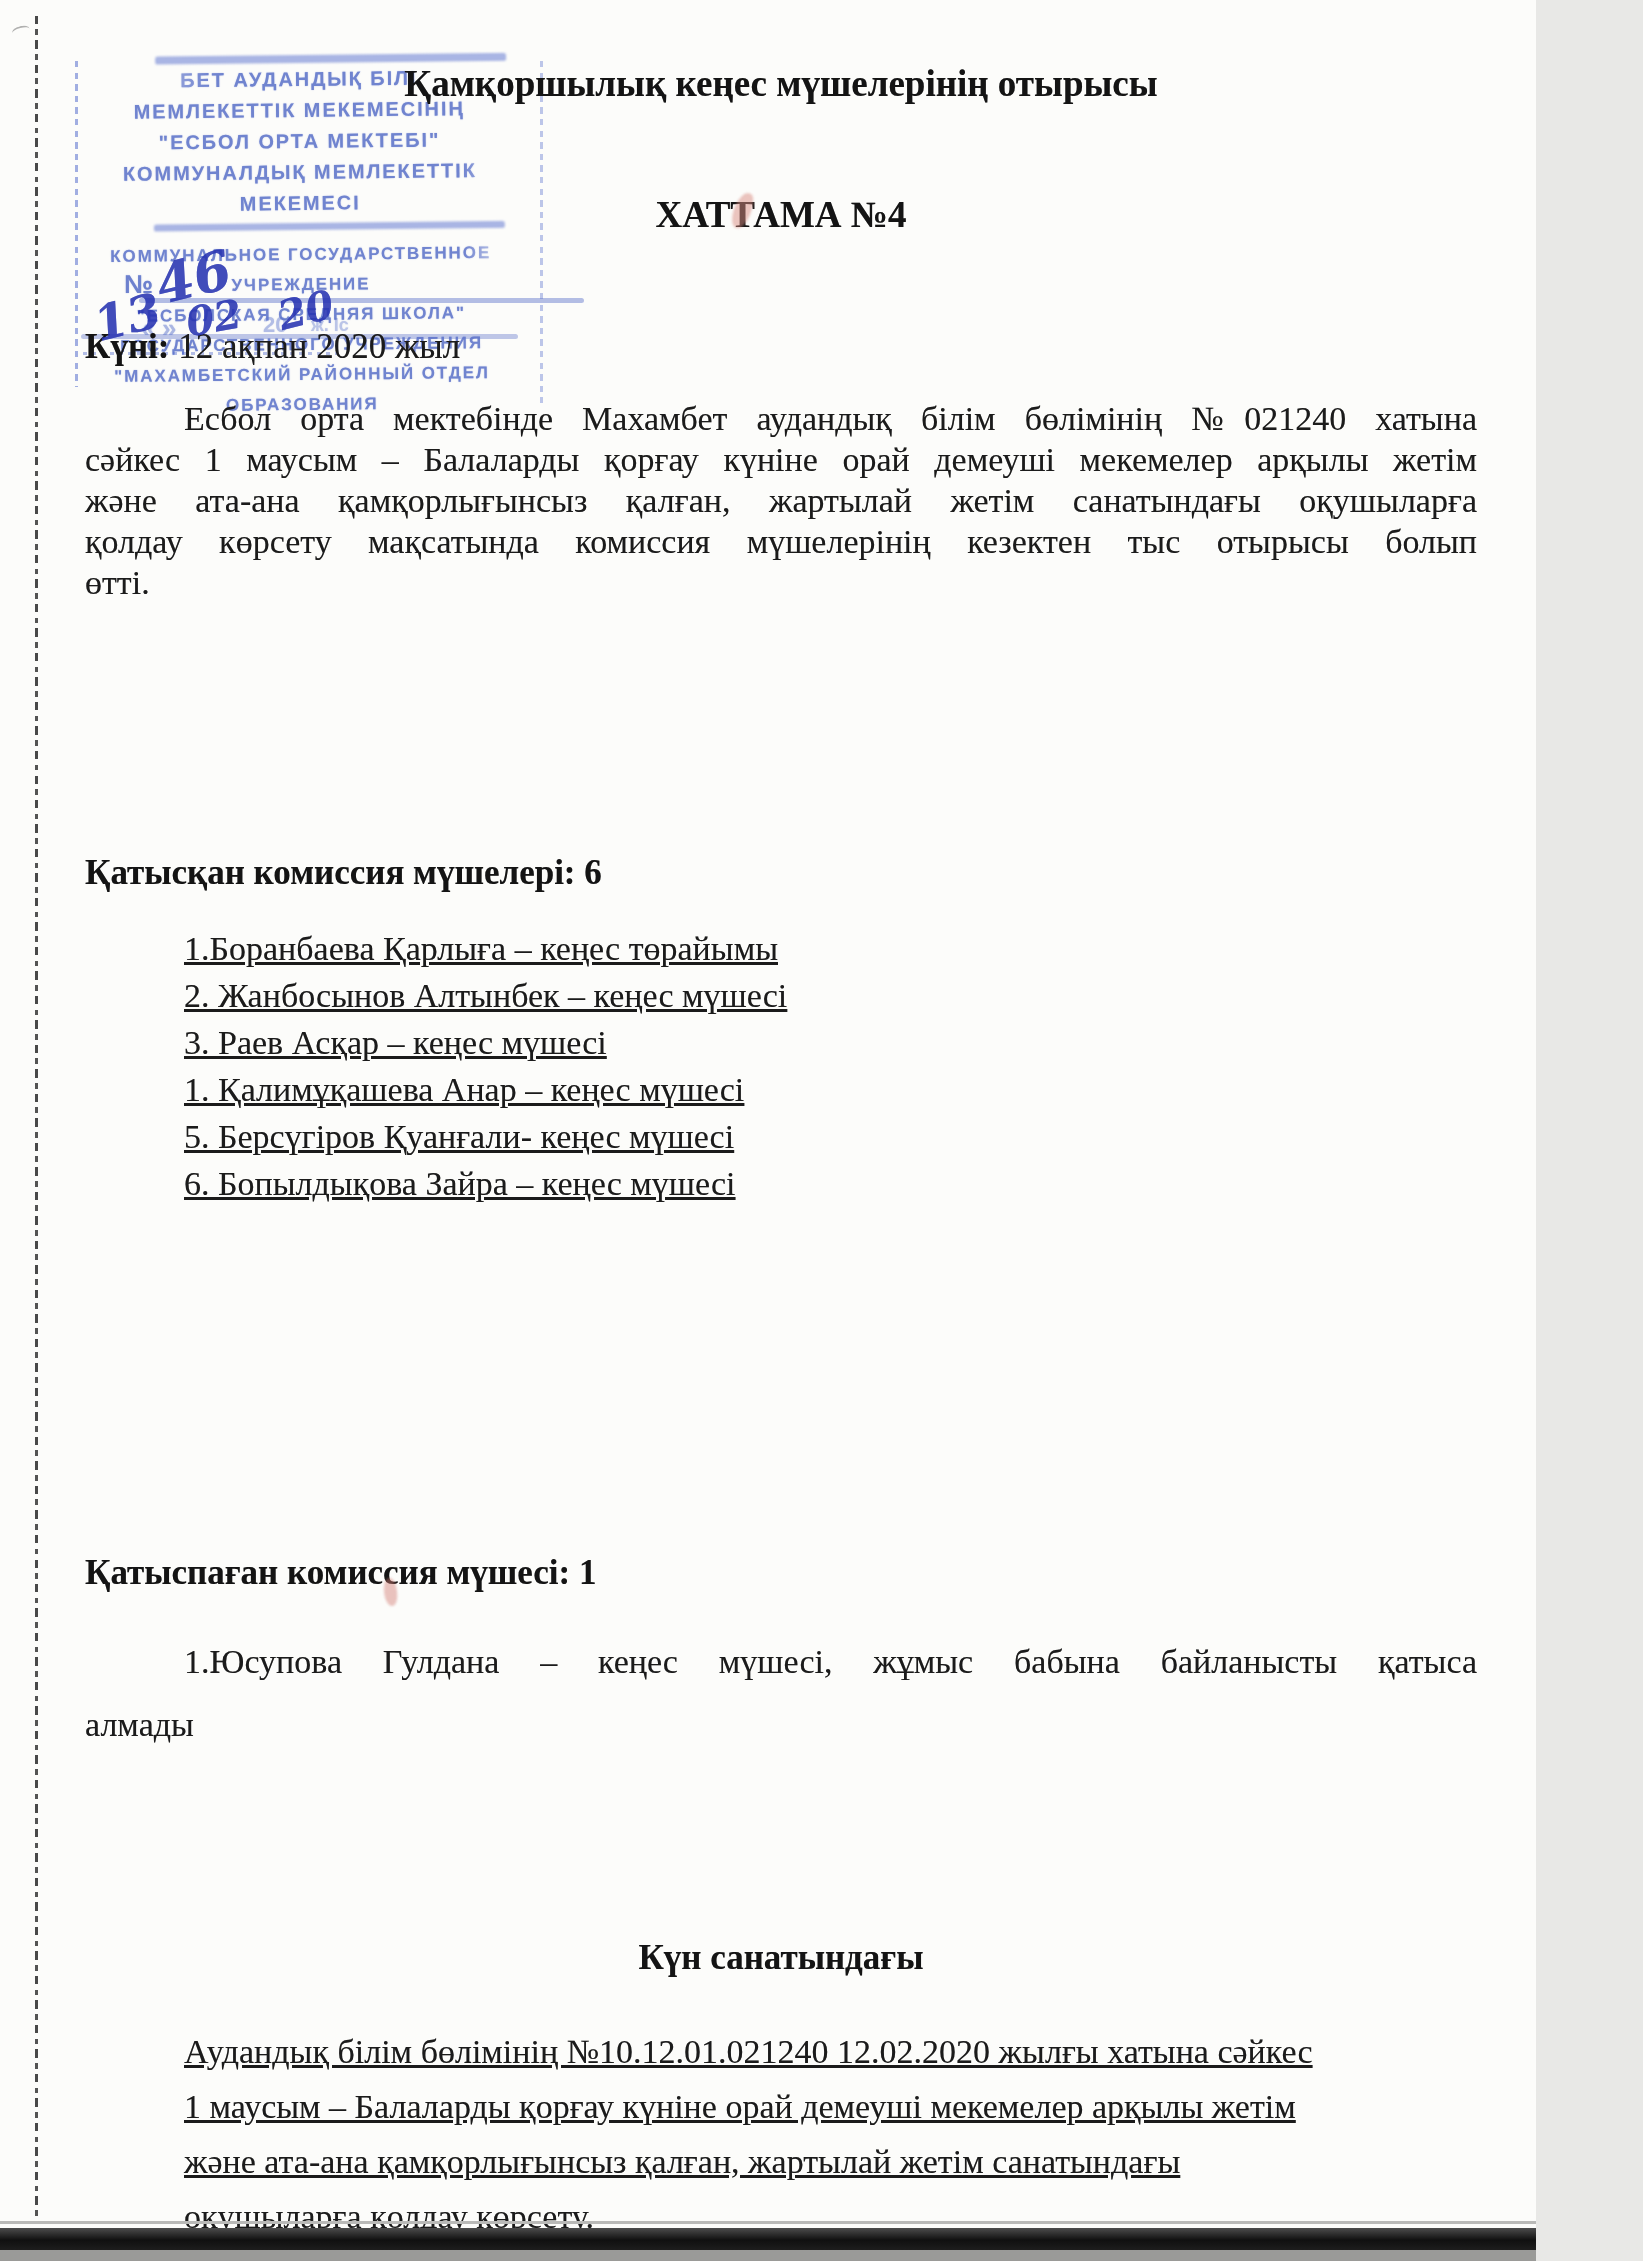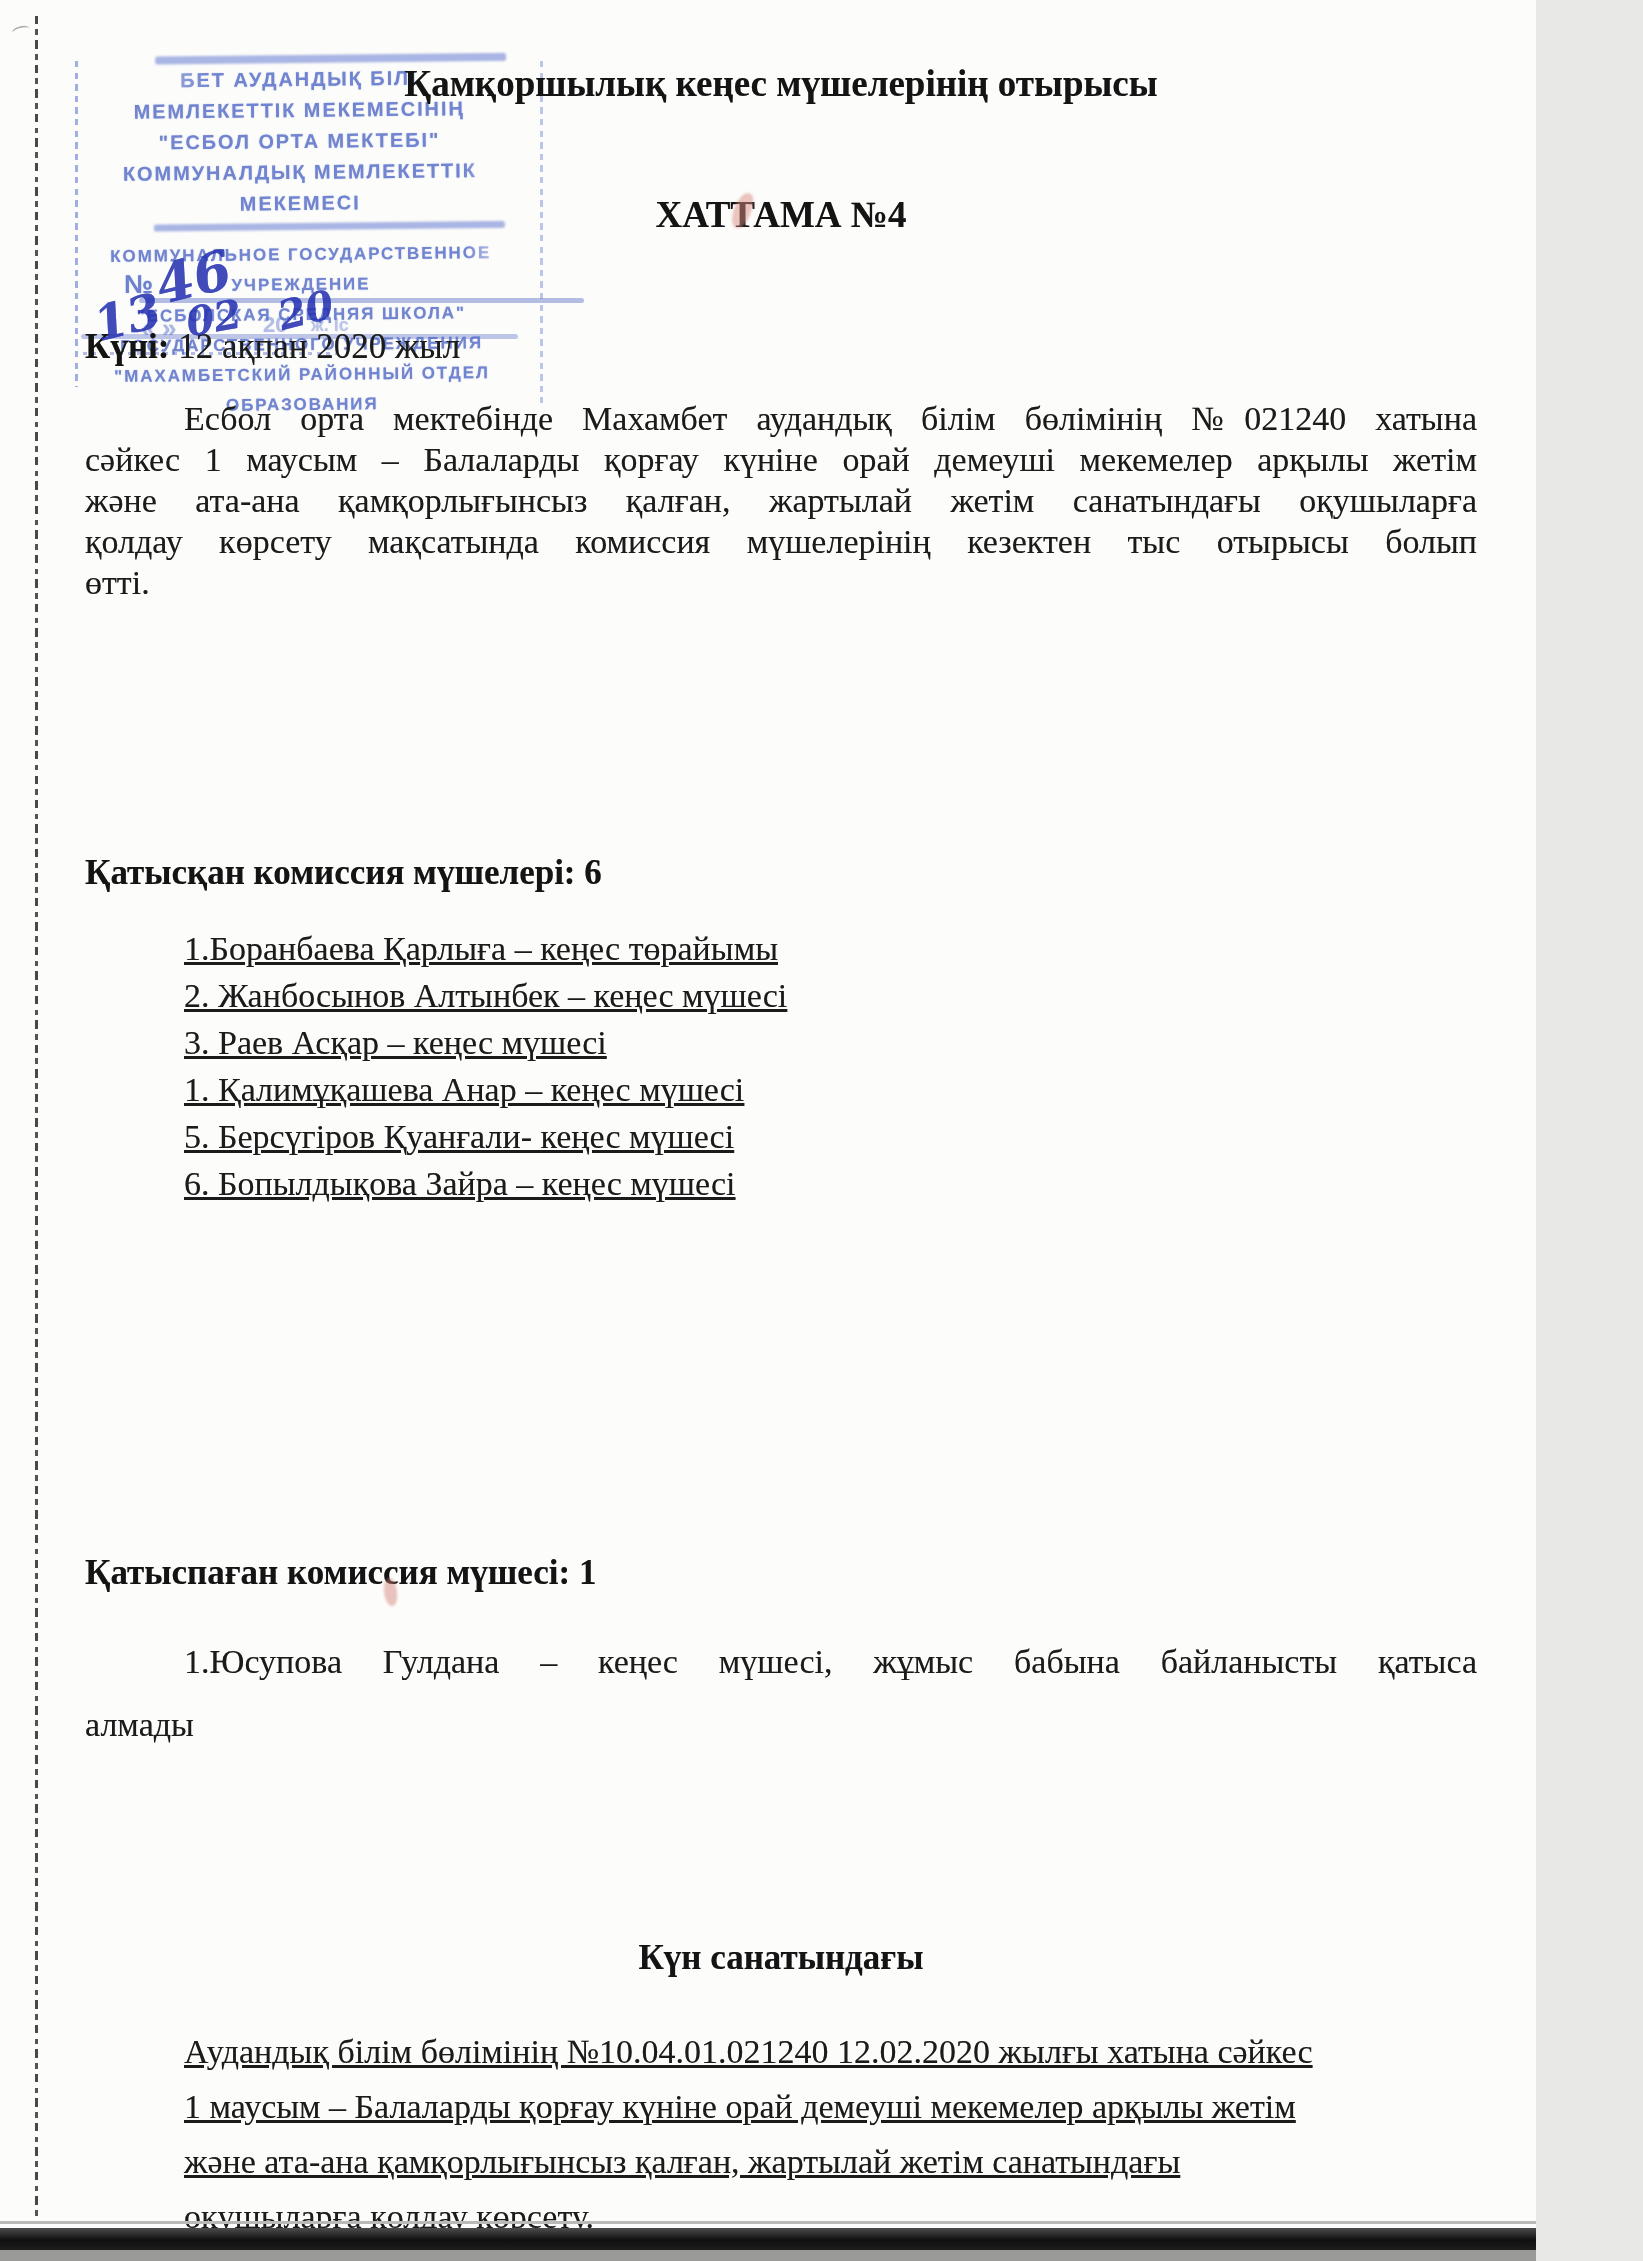--- a/index.html
+++ b/index.html
@@ -139,21 +139,21 @@
   <div class="tblock txt" style="top:864px">
       <div class="line lh96 pad-first just">1.Юсупова Гулдана – кеңес мүшесі, жұмыс бабына байланысты қатыса</div>
       <div class="line lh96">алмады</div>
     </div>
 
   <div class="tblock txt center" style="top:1015px">
     <div class="line head-size bold">Күн санатындағы</div>
   </div>
 
   <div class="tblock indented txt" style="top:1060px">
-      <div class="line lh86">Аудандық білім бөлімінің №10.04.01.021240  12.02.2020 жылғы хатына сәйкес</div>
+      <div class="line lh86">Аудандық білім бөлімінің №10.12.01.021240  12.02.2020 жылғы хатына сәйкес</div>
       <div class="line lh86">1 маусым – Балаларды қорғау күніне орай демеуші мекемелер арқылы жетім</div>
       <div class="line lh86">және ата-ана қамқорлығынсыз қалған, жартылай жетім санатындағы</div>
       <div class="line lh86">оқушыларға қолдау көрсету.</div>
     </div>
 
   <div class="pen-tick"></div>
   <div class="pink" style="left:734px;top:192px;width:17px;height:37px;background:rgba(217,140,130,.5);border-radius:60% 40% 55% 45%;transform:rotate(18deg)"></div>
   <div class="pink" style="left:384px;top:1578px;width:13px;height:28px;background:rgba(210,125,115,.45);border-radius:55% 45% 50% 50%;transform:rotate(-8deg)"></div>
   <div class="scan-left"></div>
   <div class="bottom-hairline"></div>

